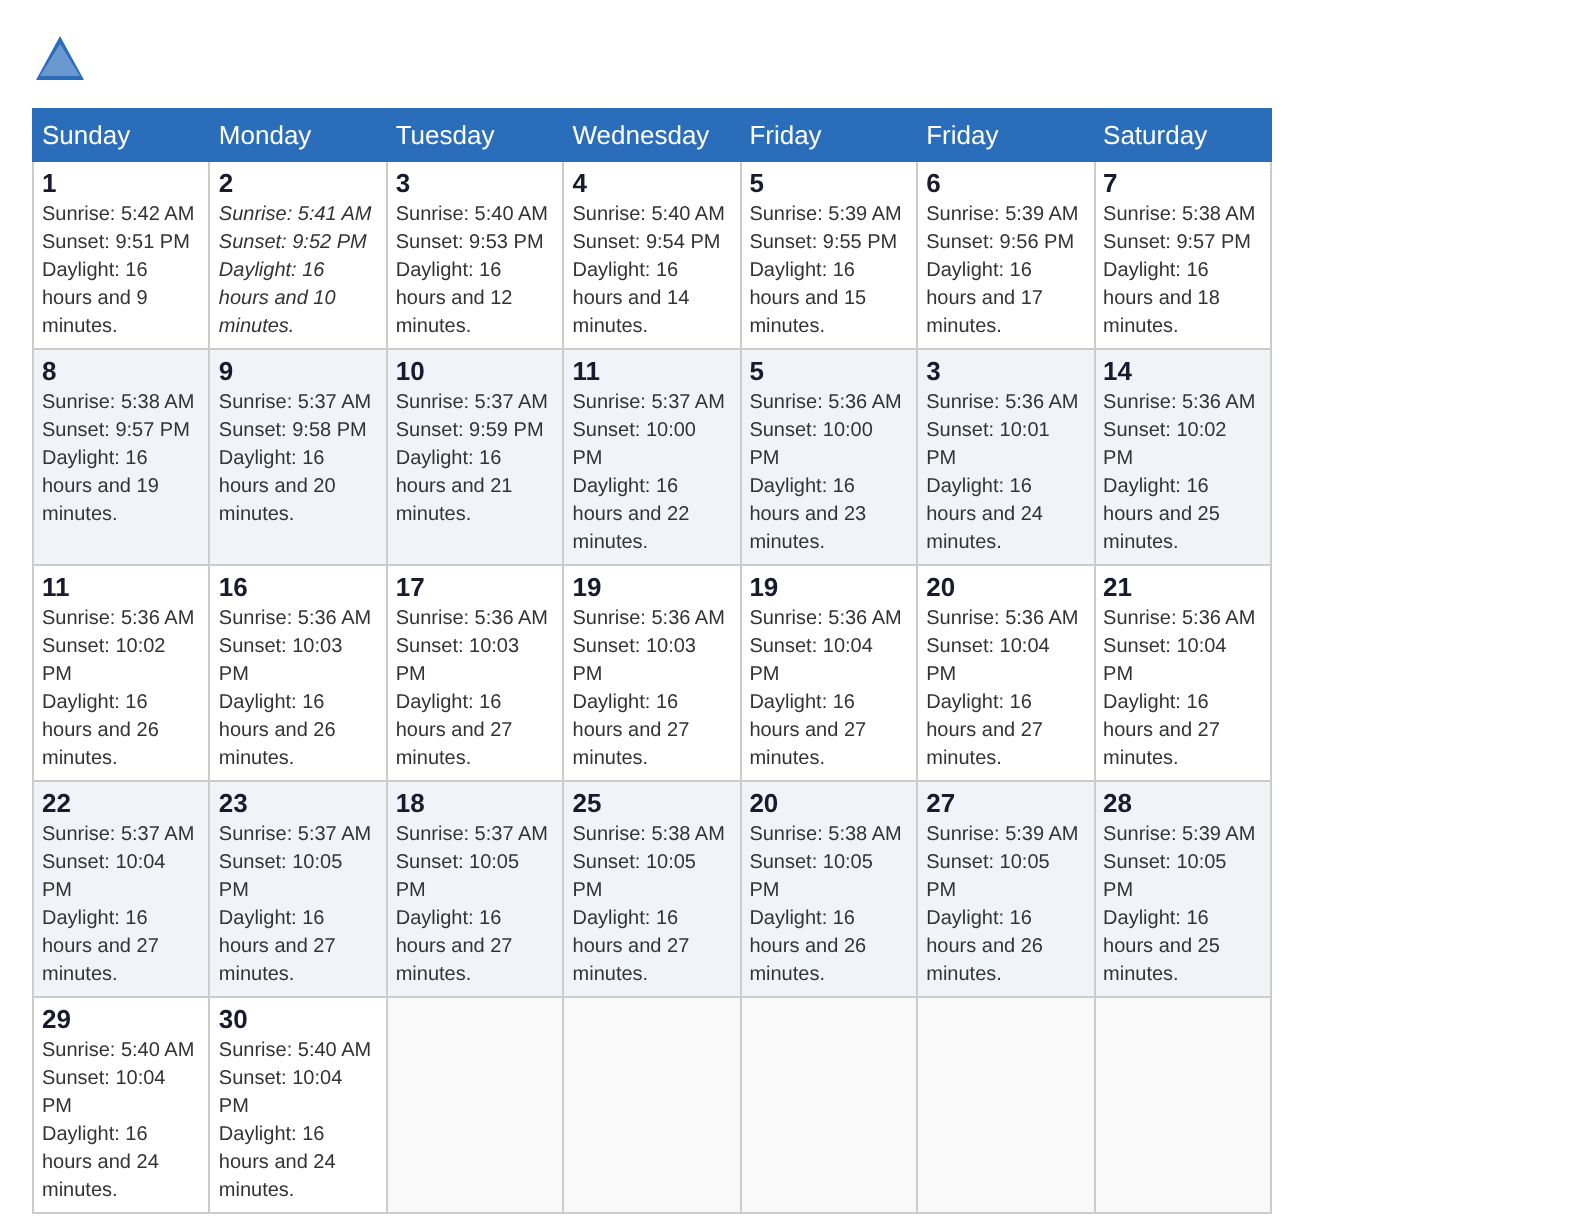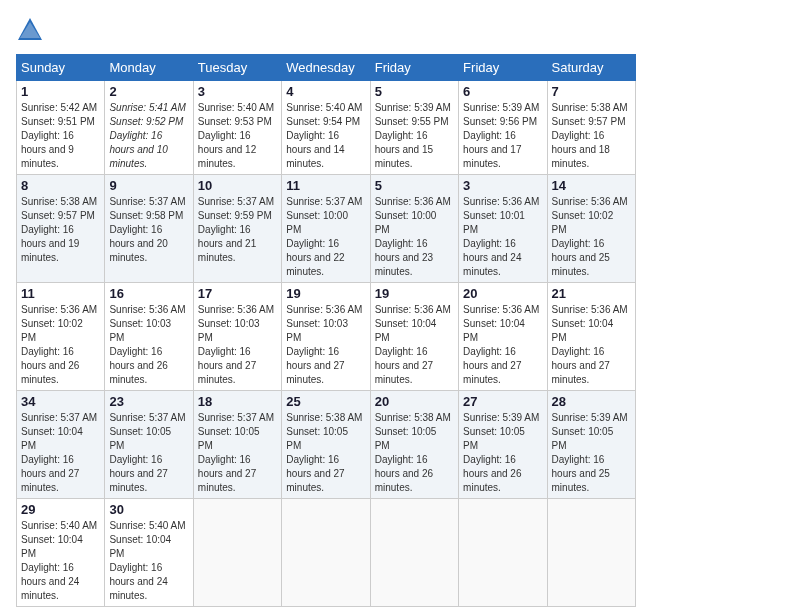--- a/index.html
+++ b/index.html
@@ -262,21 +262,21 @@
           </td>
           <td>
             <span class="day-num">21</span>
             <div class="day-text" style="white-space: pre-line;">Sunrise: 5:36 AM
 Sunset: 10:04 PM
 Daylight: 16 hours and 27 minutes.</div>
           </td>
         </tr>
         <tr>
           <td>
-            <span class="day-num">34</span>
+            <span class="day-num">22</span>
             <div class="day-text" style="white-space: pre-line;">Sunrise: 5:37 AM
 Sunset: 10:04 PM
 Daylight: 16 hours and 27 minutes.</div>
           </td>
           <td>
             <span class="day-num">23</span>
             <div class="day-text" style="white-space: pre-line;">Sunrise: 5:37 AM
 Sunset: 10:05 PM
 Daylight: 16 hours and 27 minutes.</div>
           </td>

